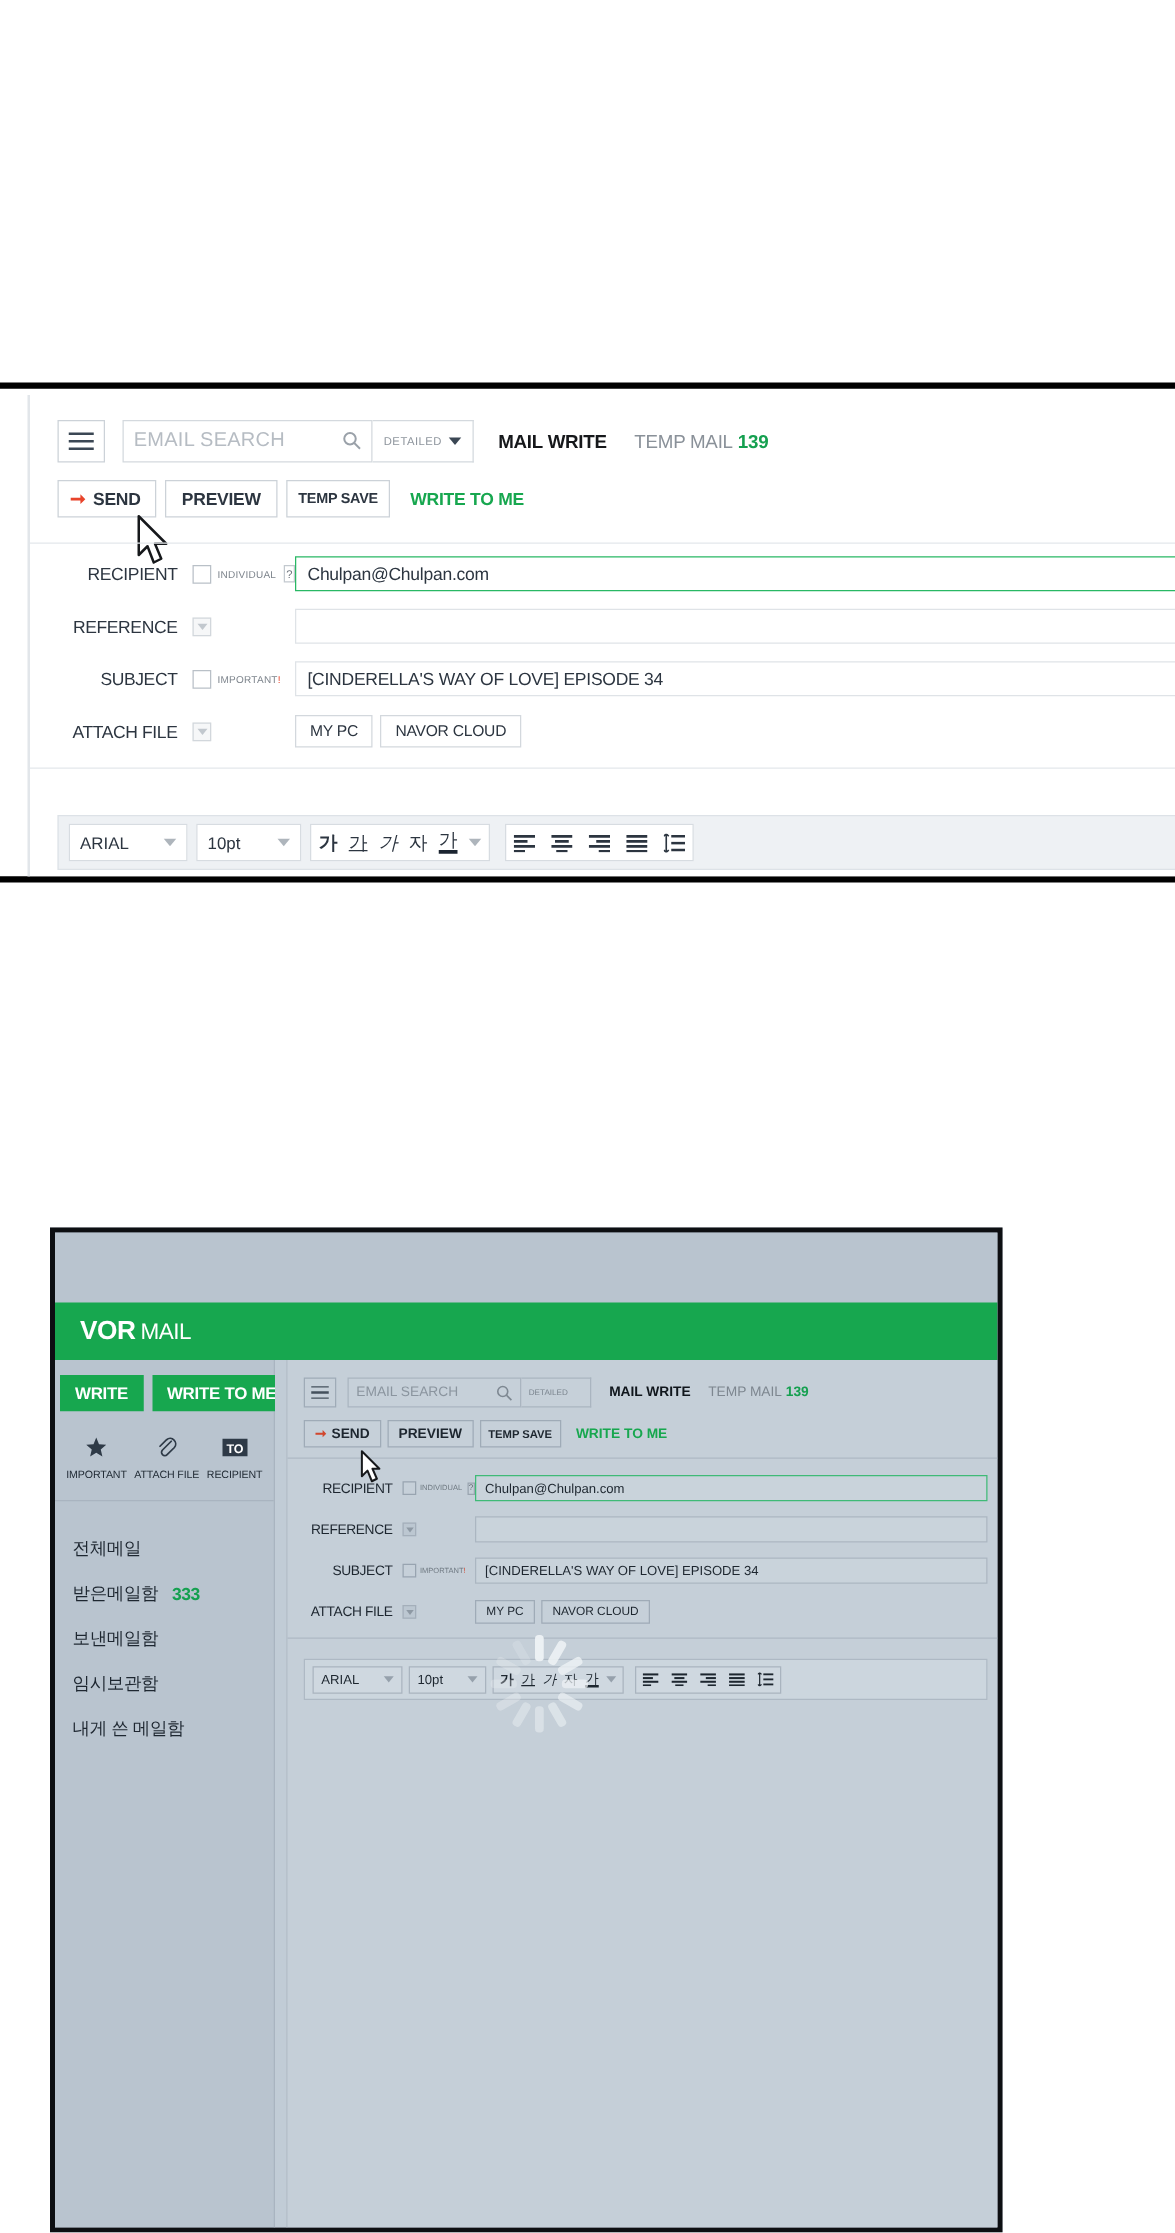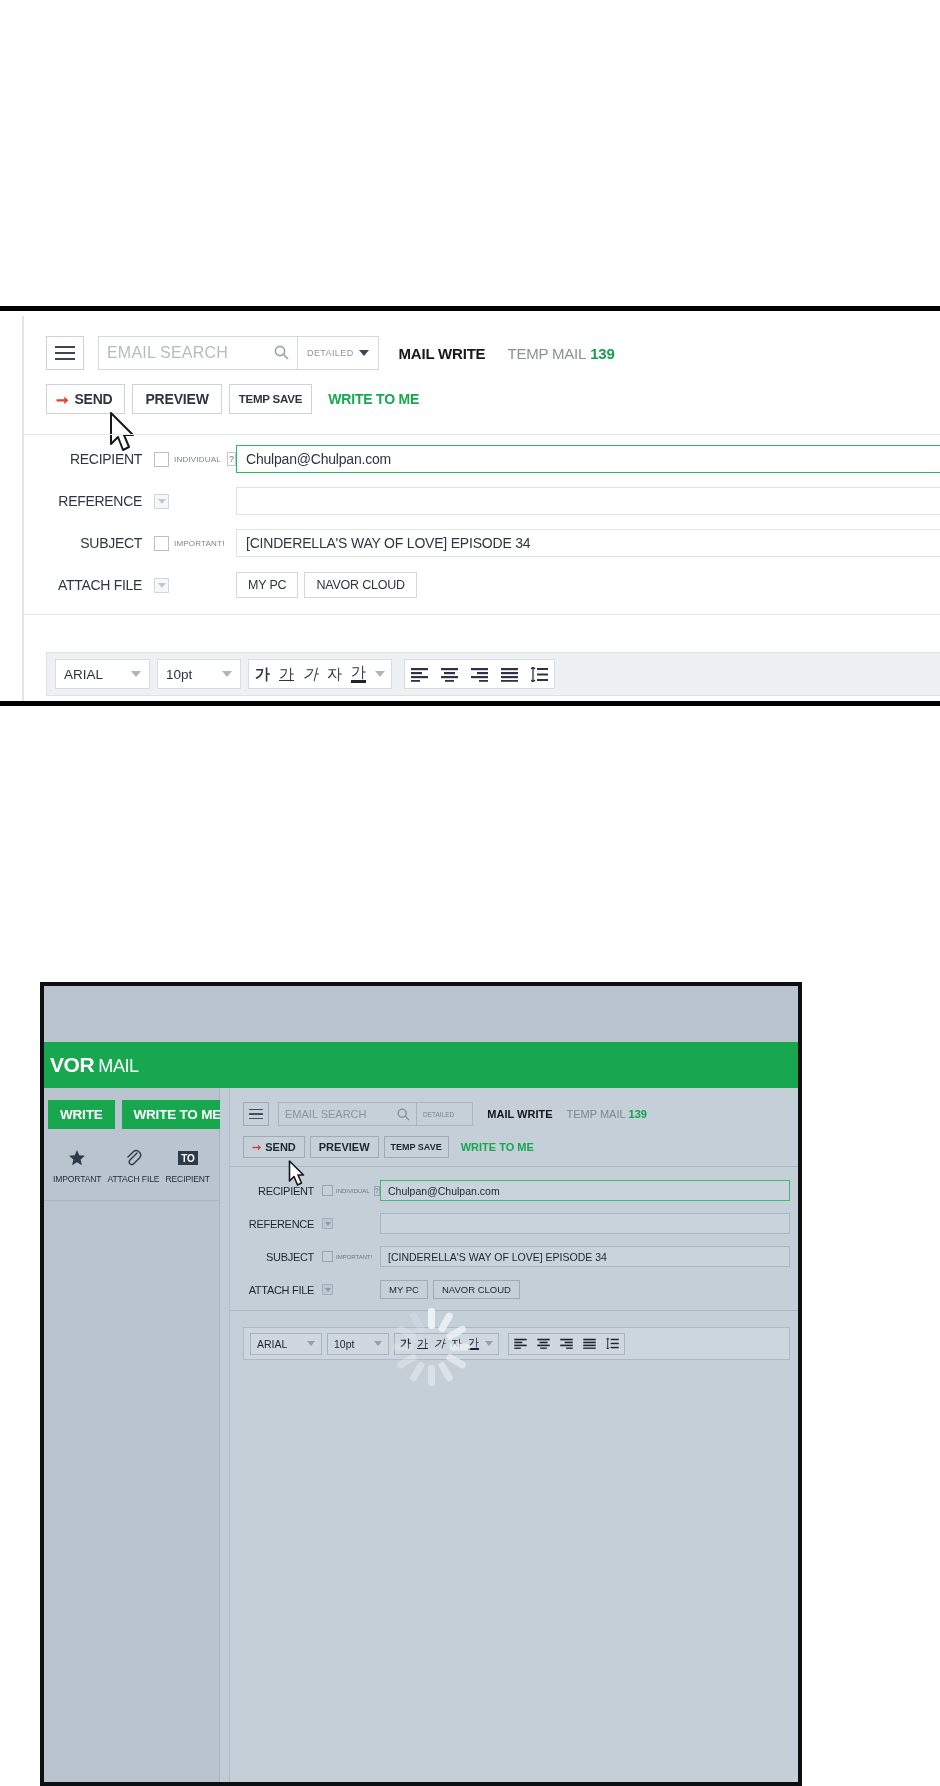--- a/index.html
+++ b/index.html
@@ -147,21 +147,21 @@
   
   .panel-bot {
     position: absolute; left: 40px; top: 982px; width: 762px; height: 804px;
     background: #b9c4cf; border: 4px solid #0d0f12; overflow: hidden;
   }
   .bp-top-space { position: absolute; left:0; top:0; width: 100%; height: 56px; background: #b9c4cf; }
   .gnb {
     position: absolute; left: 0; top: 56px; width: 100%; height: 46px;
     background: #17a74f; display: flex; align-items: center; padding-left: 4px;
   }
-  .gnb .logo { font-size: 21px; font-weight: bold; color: #fff; letter-spacing: -.4px; margin-left: 2px; }
+  .gnb .logo { font-size: 21px; font-weight: bold; color: #fff; letter-spacing: -.4px; margin-left: 16px; }
   .gnb .logo .lt { font-weight: normal; font-size: 18px; margin-left: 4px; }
   .gnb-icons { position: absolute; right: 18px; top: 0; height: 46px; display: flex; align-items: center; gap: 22px; margin-top: 40px; }
   .gnb-ic { width: 28px; height: 28px; position: relative; }
 
   .bp-body { position: absolute; left: 0; top: 102px; right: 0; bottom: 0; display: flex; }
   .sidebar { width: 176px; background: #b9c4cf; border-right: 1px solid #a9b4c0; position: relative; }
   .sb-btns { display: flex; gap: 7px; padding: 12px 9px 0 4px; text-align: center; }
   .sb-btn {
     background: #17a74f; color: #fff; font-size: 13.5px; font-weight: bold;
     padding: 7px 12px; letter-spacing: -.2px; white-space: nowrap;
@@ -497,20 +497,42 @@
             <div class="ic">
               <svg width="24" height="16" viewBox="0 0 24 16">
                   <rect x="2" y="1" width="20" height="14" fill="#2e3a47"></rect>
                   <text x="12" y="12" font-size="10" fill="#ffffff" text-anchor="middle" font-family="Liberation Sans" font-weight="bold">TO</text>
                 </svg>
             </div>
             <div class="lb">RECIPIENT</div>
           </div>
         </div>
         <div class="sb-sep"></div>
+        <div class="sb-list">
+          <div class="sb-item">
+            <span>전체메일</span>
+            <span class="cnt"></span>
+          </div>
+          <div class="sb-item">
+            <span>받은메일함</span>
+            <span class="cnt">333</span>
+          </div>
+          <div class="sb-item">
+            <span>보낸메일함</span>
+            <span class="cnt"></span>
+          </div>
+          <div class="sb-item">
+            <span>임시보관함</span>
+            <span class="cnt"></span>
+          </div>
+          <div class="sb-item">
+            <span>내게 쓴 메일함</span>
+            <span class="cnt"></span>
+          </div>
+        </div>
       </div>
 
       <div class="content">
         <div class="c-inner">
 
           <div class="c-searchrow">
             <div class="c-ham">
                 <i></i>
                 <i></i>
                 <i></i>

